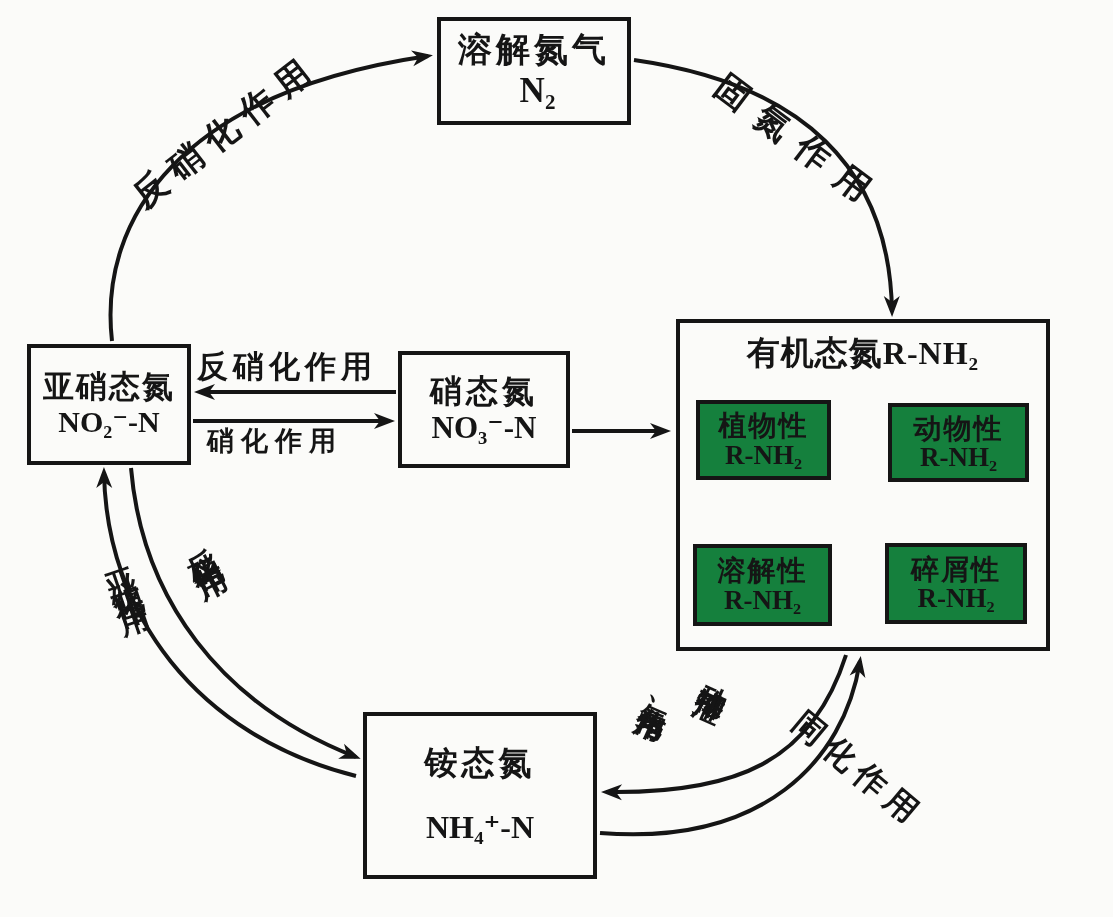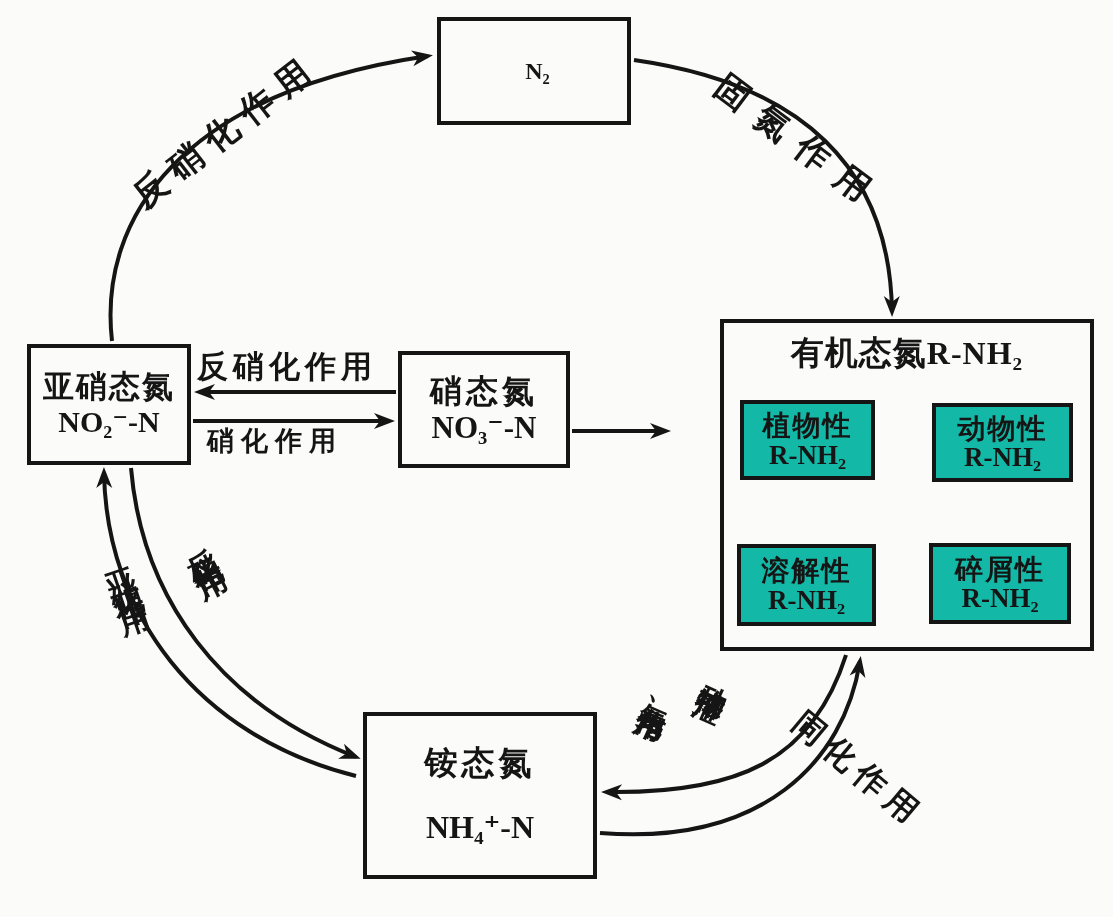--- a/index.html
+++ b/index.html
@@ -15,36 +15,36 @@
     box-sizing:border-box;text-align:center;
   }
   .node .cn{font-weight:bold;letter-spacing:4px;line-height:1.15;}
   .node .formula{
     font-family:"Liberation Serif","DejaVu Serif",serif;font-weight:600;line-height:1.2;
   }
 
   
   #box-n2{left:437px;top:17px;width:194px;height:108px;}
   #box-n2 .cn{font-size:34px;}
-  #box-n2 .formula{font-size:24px;margin-left:7px;}
+  #box-n2 .formula{font-size:35px;margin-left:7px;}
 
   #box-nitrite{left:27px;top:344px;width:164px;height:121px;}
   #box-nitrite .cn{font-size:31px;letter-spacing:2px;}
   #box-nitrite .formula{font-size:30px;}
 
   #box-nitrate{left:398px;top:351px;width:172px;height:117px;}
   #box-nitrate .cn{font-size:32px;}
   #box-nitrate .formula{font-size:31px;}
 
-  #box-organic{left:676px;top:319px;width:374px;height:332px;justify-content:flex-start;margin-left:44px;}
+  #box-organic{left:676px;top:319px;width:374px;height:332px;justify-content:flex-start;}
   #organic-title{margin-top:8px;font-size:33px;font-weight:bold;letter-spacing:1px;white-space:nowrap;}
   #organic-title .formula{font-size:32px;font-family:"Liberation Serif","DejaVu Serif",serif;}
 
   .subnode{
-    position:absolute;border:4px solid #151515;background:#14b8a6;box-sizing:border-box;
+    position:absolute;border:4px solid #151515;background:#15803d;box-sizing:border-box;
     display:flex;flex-direction:column;align-items:center;justify-content:center;text-align:center;
   }
   .subnode .cn{font-size:28px;font-weight:bold;letter-spacing:2px;line-height:1.05;}
   .subnode .formula{font-family:"Liberation Serif","DejaVu Serif",serif;font-size:27px;font-weight:600;line-height:1.05;}
   #box-plant{left:16px;top:77px;width:135px;height:80px;}
   #box-animal{left:208px;top:80px;width:141px;height:79px;}
   #box-dissolved-org{left:13px;top:221px;width:139px;height:82px;}
   #box-detrital{left:205px;top:220px;width:142px;height:81px;}
 
   #box-ammonium{left:363px;top:712px;width:234px;height:167px;gap:26px;}
@@ -92,20 +92,21 @@
       <path d="M 741,478 C 733,498 729,514 728,532" marker-end="url(#ah)"></path>
       <path d="M 956,481 C 959,499 959,514 956,531" marker-end="url(#ah)"></path>
       <path d="M 927,533 C 924,515 924,500 927,484" marker-end="url(#ah)"></path>
       <path d="M 876,570 L 840,570"></path>
       <path d="M 876,581 L 840,581"></path>
     </g>
     <path d="M 857,560 L 828,575.5 L 857,591 L 849,575.5 Z" fill="#151515" stroke="none"></path>
   </svg>
 
   <div class="node" id="box-n2">
+    <div class="cn">溶解氮气</div>
     <div class="formula">N₂</div>
   </div>
 
   <div class="node" id="box-nitrate">
     <div class="cn">硝态氮</div>
     <div class="formula">NO₃⁻-N</div>
   </div>
 
   <div class="node" id="box-nitrite">
     <div class="cn">亚硝态氮</div>

